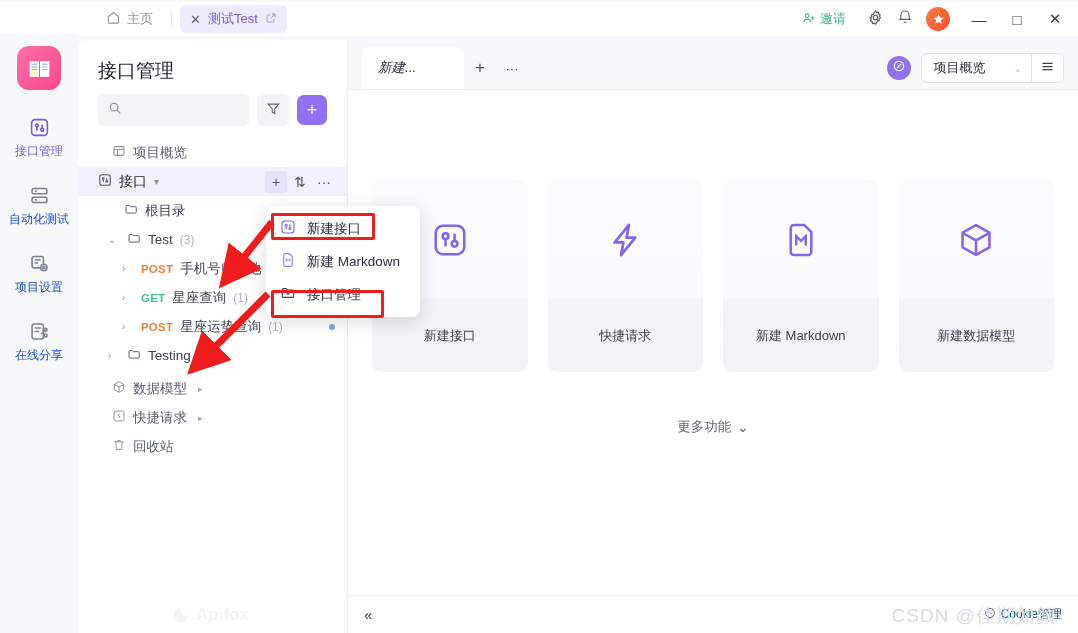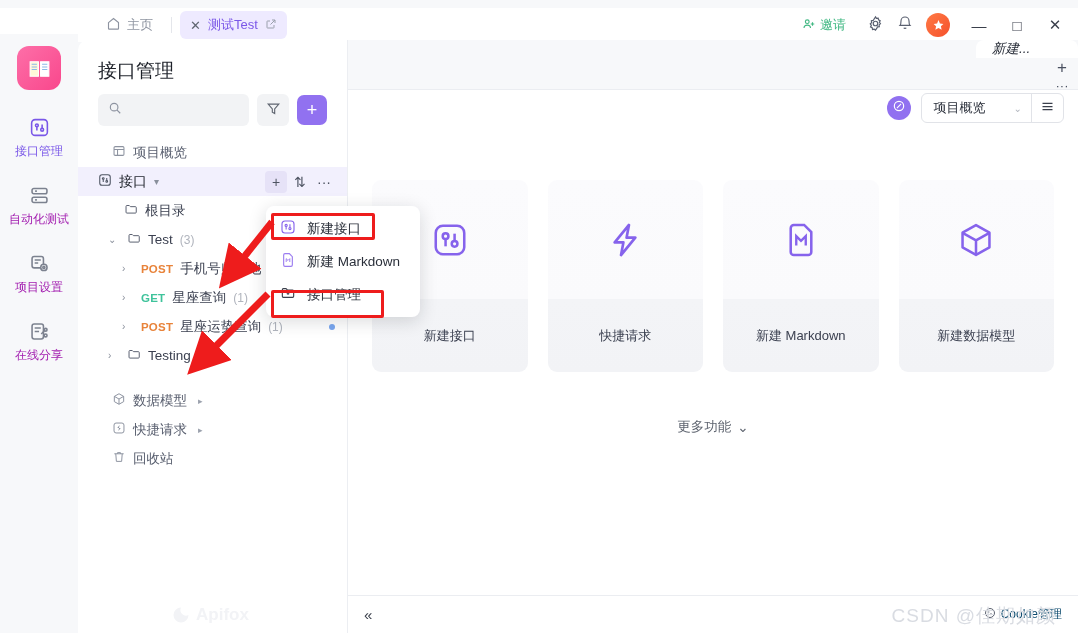--- a/index.html
+++ b/index.html
@@ -6,21 +6,21 @@
   html, body {
     width: 1078px; height: 633px;
     font-family: "Liberation Sans", "DejaVu Sans", sans-serif;
     background: #ffffff;
     overflow: hidden;
   }
   #app { position: relative; width: 1078px; height: 633px; background: #f7f8fa; }
 
   
   .titlebar {
-    position: absolute; top: 8px; left: 0; width: 1078px; height: 34px;
+    position: absolute; top: 2px; left: 0; width: 1078px; height: 34px;
     background: #ffffff; display: flex; align-items: center;
   }
   .tb-left { display: flex; align-items: center; padding-left: 96px; gap: 0px; }
   .home-btn {
     display: flex; align-items: center; gap: 6px;
     padding: 4px 10px; border-radius: 6px; color: #9096a2; font-size: 13px;
   }
   .tb-divider { width: 1px; height: 16px; background: #e4e6eb; margin: 0 8px; }
   .proj-tab {
     display: flex; align-items: center; gap: 7px;
@@ -58,21 +58,21 @@
     padding-top: 12px;
   }
   .app-logo {
     width: 44px; height: 44px; border-radius: 12px;
     background: linear-gradient(135deg,#fd6fa8,#f9478c);
     display: flex; align-items: center; justify-content: center;
     margin-bottom: 26px;
   }
   .rail-item {
     width: 78px; display: flex; flex-direction: column; align-items: center;
-    gap: 5px; margin-bottom: 24px; color: #a21caf; font-size: 12px;
+    gap: 5px; margin-bottom: 24px; color: #1d4ed8; font-size: 12px;
   }
   .rail-item.active { color: #7a57e8; }
   .rail-ico { width: 22px; height: 22px; display:flex; align-items:center; justify-content:center; }
 
   
   .sidepanel {
     position: absolute; left: 78px; top: 40px; width: 270px; height: 593px;
     background: #ffffff; border-top-left-radius: 10px;
     border-right: 1px solid #eceef2;
   }
@@ -136,21 +136,21 @@
     height: 33px; padding: 0 14px; font-size: 13.5px; color: #2a2f3a;
   }
 
   
   .main {
     position: absolute; left: 348px; top: 40px; right: 0; bottom: 0;
     background: #ffffff;
   }
   .tabbar {
     height: 50px; display: flex; align-items: flex-end;
-    background: #f7f8fa; border-bottom: 1px solid #ebedf1; position: relative; flex-direction: column;
+    background: #f7f8fa; border-bottom: 1px solid #ebedf1; position: relative;
   }
   .ctab {
     height: 42px; min-width: 102px; background: #ffffff;
     border-top-left-radius: 8px; border-top-right-radius: 8px;
     display: flex; align-items: center; padding: 0 16px;
     font-size: 13.5px; font-style: italic; color: #2a2f3a; margin-left: 14px;
   }
   .tab-act {
     width: 32px; height: 42px; display: flex; align-items: center; justify-content: center;
     color: #4a5060; font-size: 17px;
@@ -453,21 +453,21 @@
         <span class="caret">›</span>
         <span>
           <svg width="14" height="14" viewBox="0 0 24 24" fill="none" stroke="#5a6070" stroke-width="1.7">
             <path d="M3.5 7.5a1.5 1.5 0 0 1 1.5-1.5h4l2 2h8.5a1.5 1.5 0 0 1 1.5 1.5v8a1.5 1.5 0 0 1-1.5 1.5H5a1.5 1.5 0 0 1-1.5-1.5z"></path>
           </svg>
         </span>
         <span class="item-name">Testing</span>
         <span class="cnt">(2)</span>
       </div>
 
-      <div class="tree-row ind1" style="margin-top:16px;">
+      <div class="tree-row ind1" style="margin-top:4px;">
         <span>
           <svg width="14" height="14" viewBox="0 0 24 24" fill="none" stroke="#8d93a0" stroke-width="1.7">
             <path d="M12 3 20 7.5v9L12 21l-8-4.5v-9z"></path>
               <path d="M4 7.5 12 12l8-4.5M12 12v9"></path>
           </svg>
         </span>
         <span>数据模型</span>
         <span class="arrow-r">▸</span>
       </div>
 

